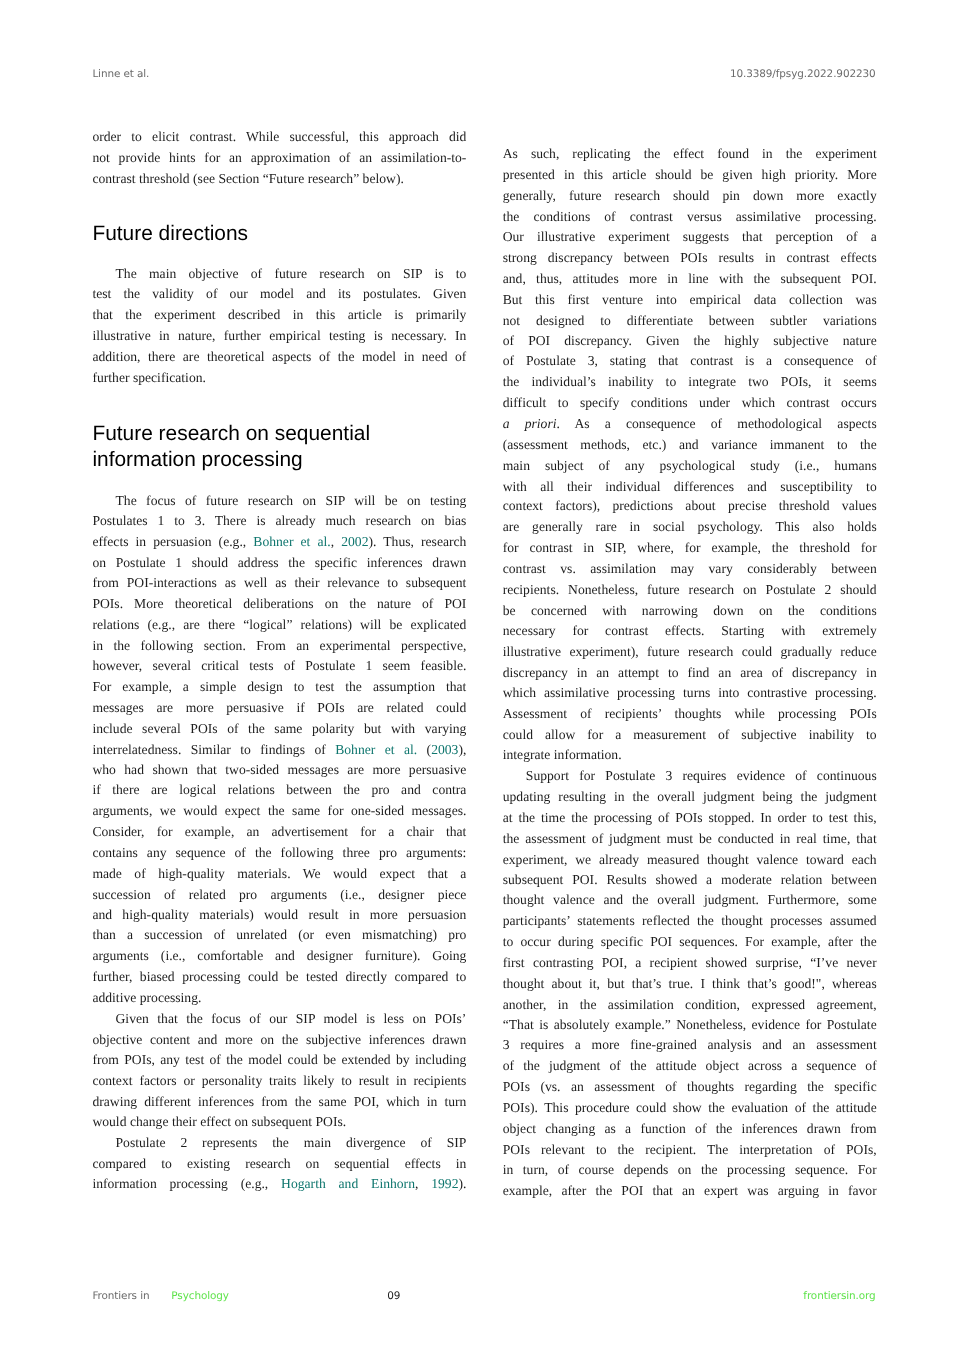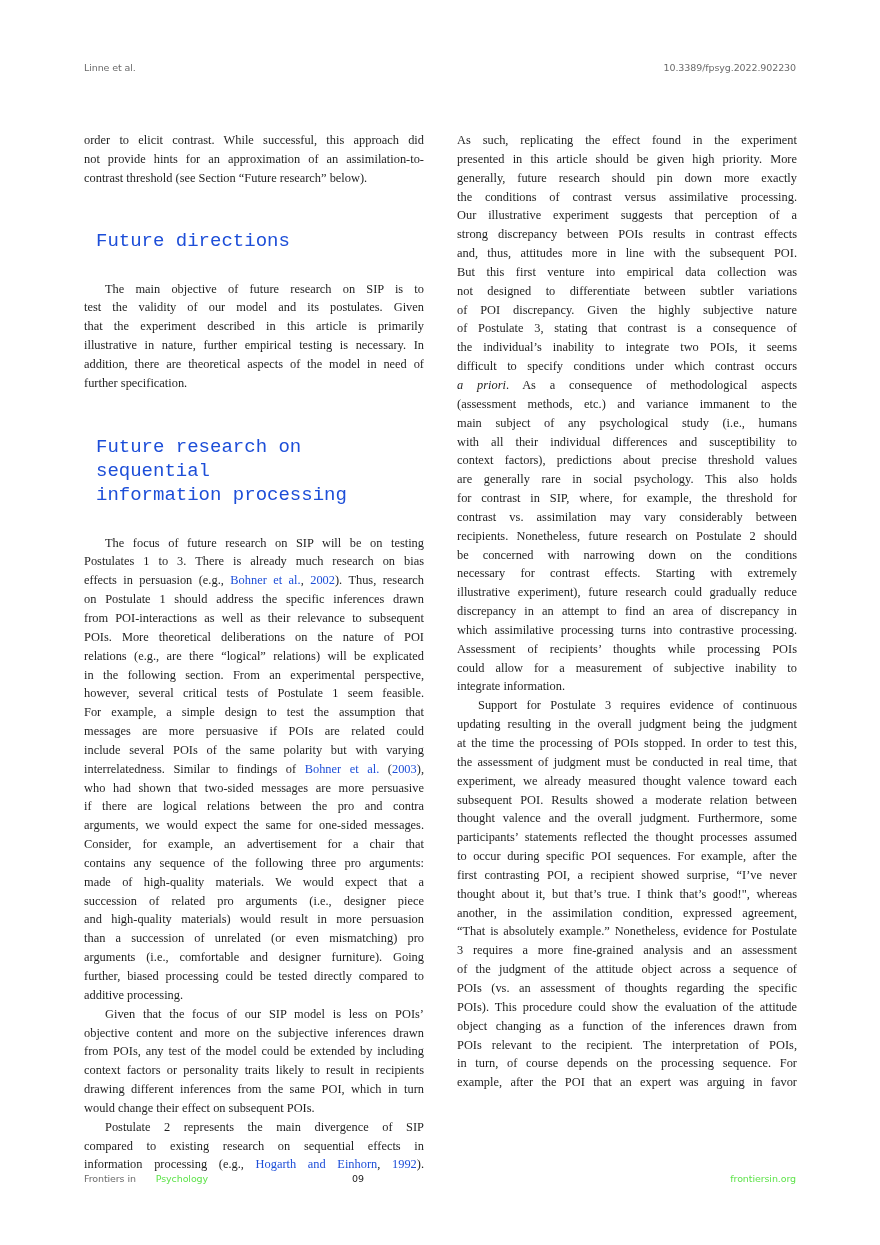--- a/index.html
+++ b/index.html
@@ -5,28 +5,28 @@
   html, body { margin: 0; padding: 0; background: #ffffff; }
   body { width: 880px; height: 1245px; position: relative; overflow: hidden; }
   .hdr, .ftr { position: absolute; font-family: "DejaVu Sans", sans-serif; font-size: 9.5px; color: #6b6b6b; letter-spacing: -0.1px; }
   .hdr-left { left: 84px; top: 62px; }
   .hdr-right { right: 84px; top: 62px; }
   .ftr-left { left: 84px; top: 1173px; }
   .ftr-center { left: 0; width: 716px; text-align: center; top: 1173px; color: #222; }
   .ftr-right { right: 84px; top: 1173px; }
   .green { color: #5ee34a; padding-left: 17px; }
   .col { position: absolute; width: 340px; font-family: "Liberation Serif", "DejaVu Serif", serif; font-size: 12.4px; color: #1e1e1e; }
-  .col-left { left: 84px; top: 131px; }
+  .col-left { left: 84px; top: 115px; }
   .col-right { left: 457px; top: 131px; }
   .ln { height: 18.85px; line-height: 18.85px; white-space: nowrap; text-align: justify; text-align-last: justify; overflow: hidden; }
   .ln.last { text-align-last: left; }
   .ln.indent { padding-left: 21px; }
-  .h { font-family: Liberation Mono, monospace; color: #1d4ed8; font-weight: normal; margin: 12px; }
+  .h { font-family: Liberation Sans, sans-serif; color: #000000; font-weight: normal; margin: 0; }
   .h1 { font-size: 19px; line-height: 24px; }
-  .link { color: #1d4ed8; }
+  .link { color: #0f766e; }
   em { font-style: italic; }
 </style>
 </head>
 <body>
 
 <div class="hdr hdr-left">Linne et al.</div>
 <div class="hdr hdr-right">10.3389/fpsyg.2022.902230</div>
 
 <div class="col col-left">
   <div class="ln">order to elicit contrast. While successful, this approach did</div>

